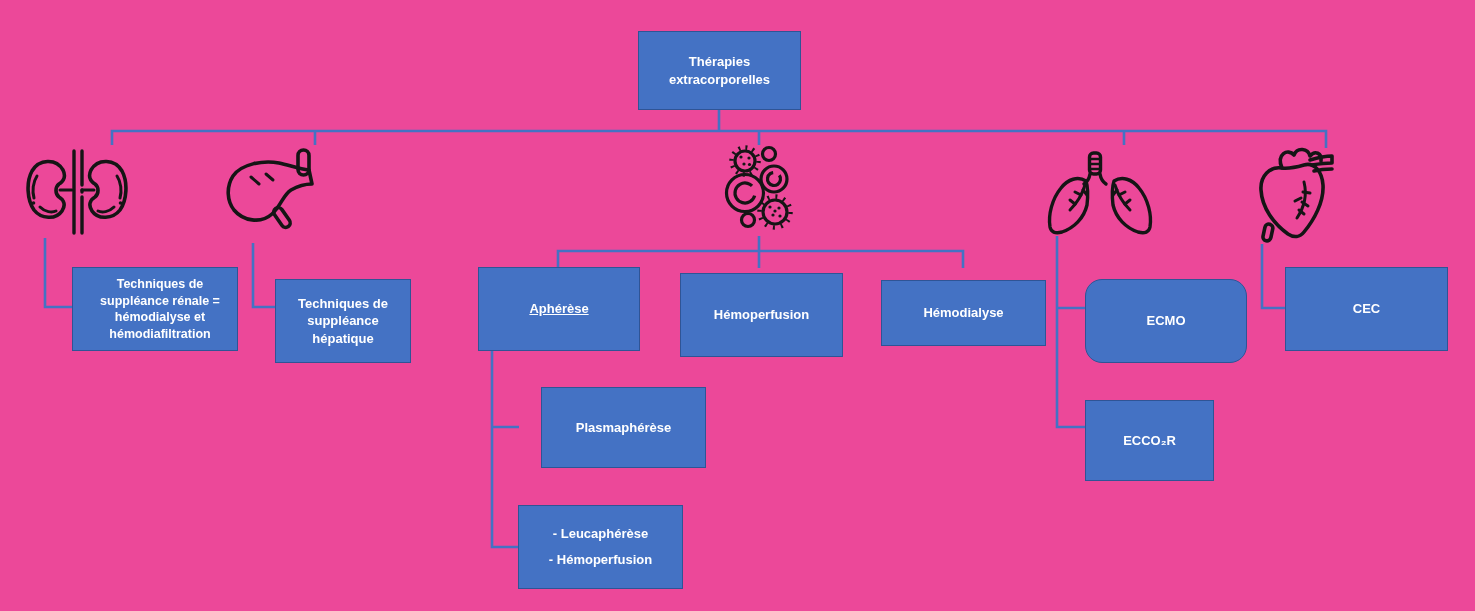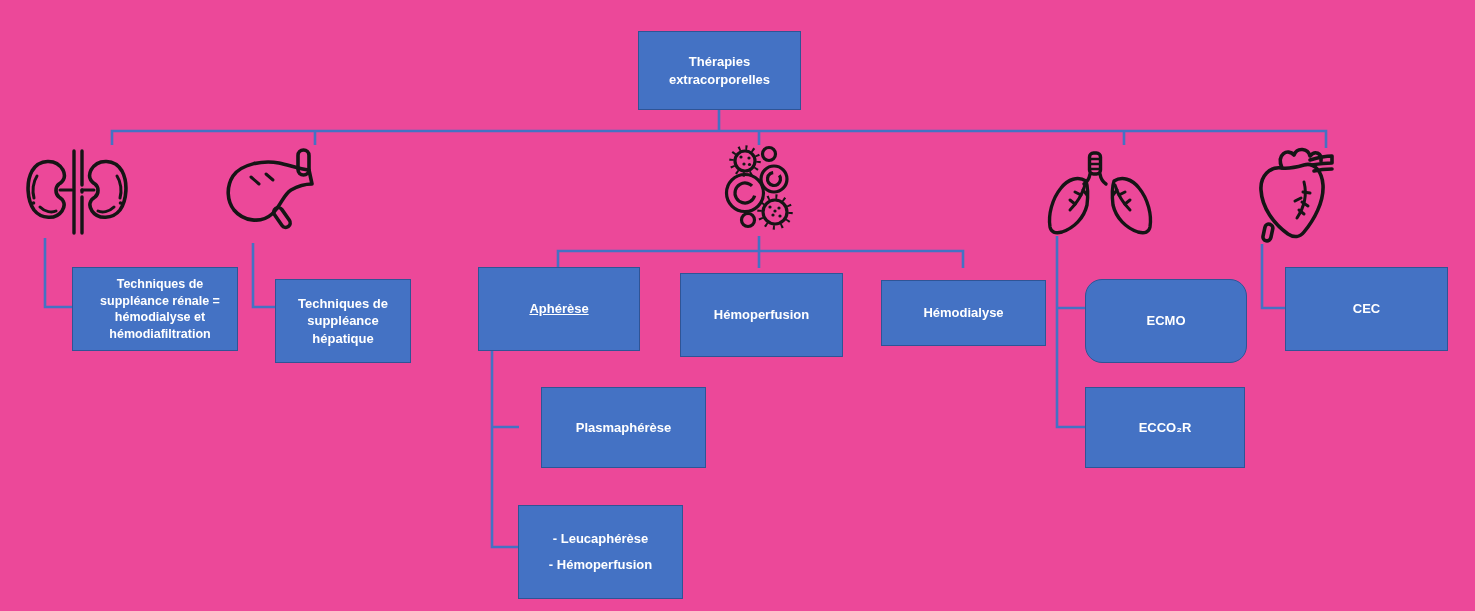--- a/index.html
+++ b/index.html
@@ -161,30 +161,30 @@
   </div>
 
   <div class="node" style="left:881px;top:280px;width:165px;height:66px;">
     <span>Hémodialyse</span>
   </div>
 
   <div class="node" style="left:518px;top:387px;width:165px;height:81px;margin-left:23px;">
     <span>Plasmaphérèse</span>
   </div>
 
-  <div class="node list" style="left:518px;top:505px;width:165px;height:94px;">
+  <div class="node list" style="left:518px;top:505px;width:165px;height:84px;">
     <div>- Leucaphérèse</div>
     <div>- Hémoperfusion</div>
   </div>
 
   <div class="node" style="left:1085px;top:279px;width:162px;height:84px;border-radius:17px;">
     <span>ECMO</span>
   </div>
 
-  <div class="node" style="left:1085px;top:387px;width:160px;height:81px;">
+  <div class="node" style="left:1085px;top:400px;width:129px;height:81px;">
     <span>ECCO₂R</span>
   </div>
 
   <div class="node" style="left:1285px;top:267px;width:163px;height:84px;">
     <span>CEC</span>
   </div>
 
 </div>
 
 </body></html>

